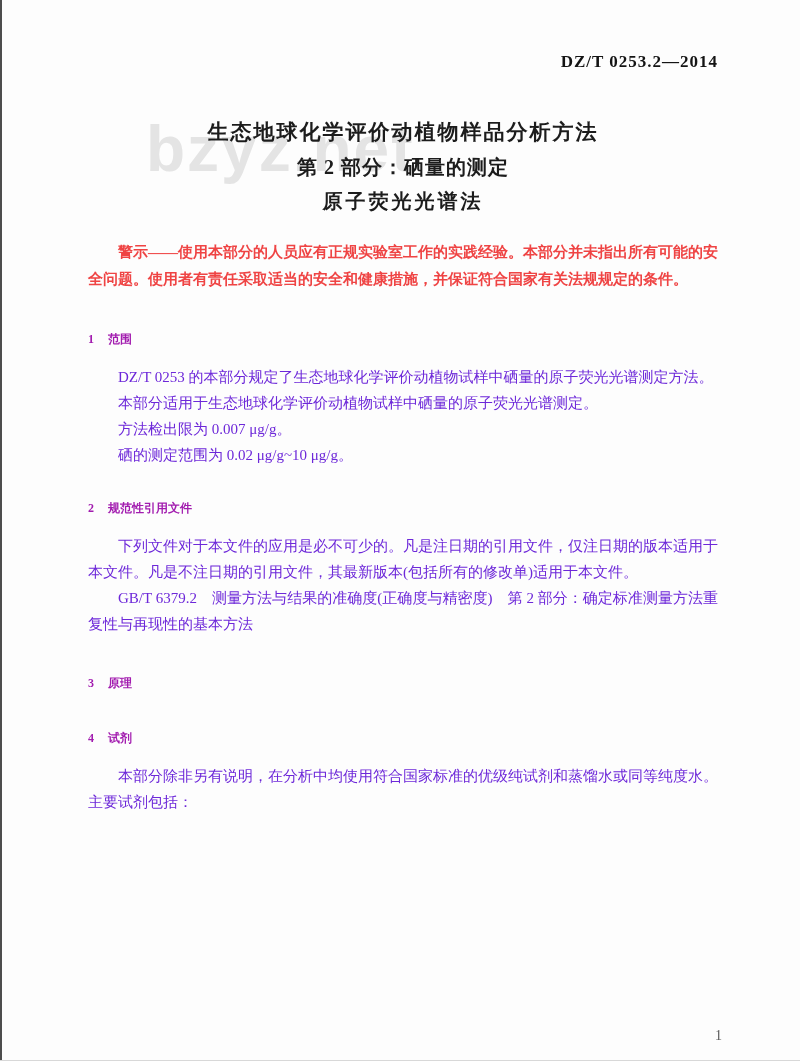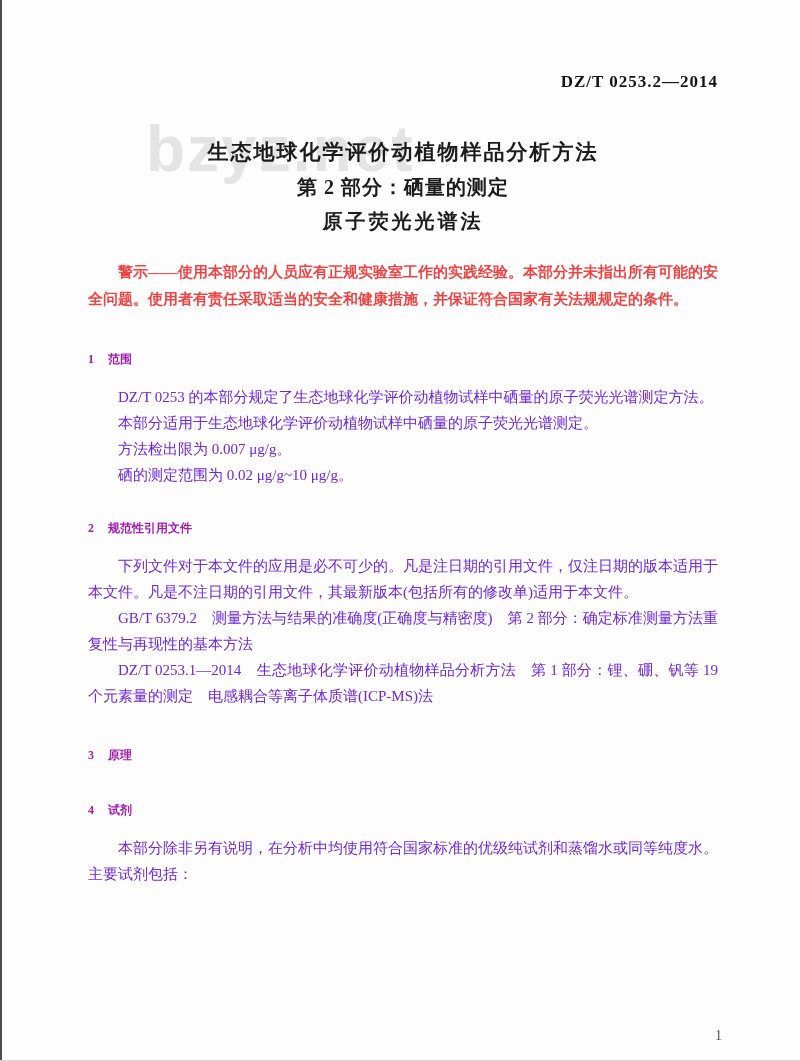--- a/index.html
+++ b/index.html
@@ -27,21 +27,21 @@
     width: 100%; height: 1px;
     background: #d8d8d8;
     z-index: 5;
   }
   .content {
     position: relative;
     padding: 0 82px 0 88px;
     z-index: 1;
   }
   .std-code {
-    margin-top: 72px;
+    margin-top: 52px;
     text-align: right;
     font-weight: bold;
     font-size: 17px;
     letter-spacing: 1px;
     color: #141414;
   }
   .watermark {
     position: absolute;
     left: 146px;
     top: 112px;
@@ -140,21 +140,20 @@
       <p class="para">方法检出限为 0.007 μg/g。</p>
       <p class="para">硒的测定范围为 0.02 μg/g~10 μg/g。</p>
     </div>
 
     <div class="section-heading sec2-gap">
       <span class="sec-num">2</span><span>规范性引用文件</span>
     </div>
     <div class="section-body">
       <p class="para">下列文件对于本文件的应用是必不可少的。凡是注日期的引用文件，仅注日期的版本适用于本文件。凡是不注日期的引用文件，其最新版本(包括所有的修改单)适用于本文件。</p>
       <p class="para">GB/T 6379.2　测量方法与结果的准确度(正确度与精密度)　第 2 部分：确定标准测量方法重复性与再现性的基本方法</p>
-      <p class="para">DZ/T 0253.1—2014　生态地球化学评价动植物样品分析方法　第 1 部分：锂、硼、钒等 19 个元素量的测定　电感耦合等离子体质谱(ICP-MS)法</p>
     </div>
 
     <div class="section-heading">
       <span class="sec-num">3</span><span>原理</span>
     </div>
 
     <div class="section-heading">
       <span class="sec-num">4</span><span>试剂</span>
     </div>
     <div class="section-body">

